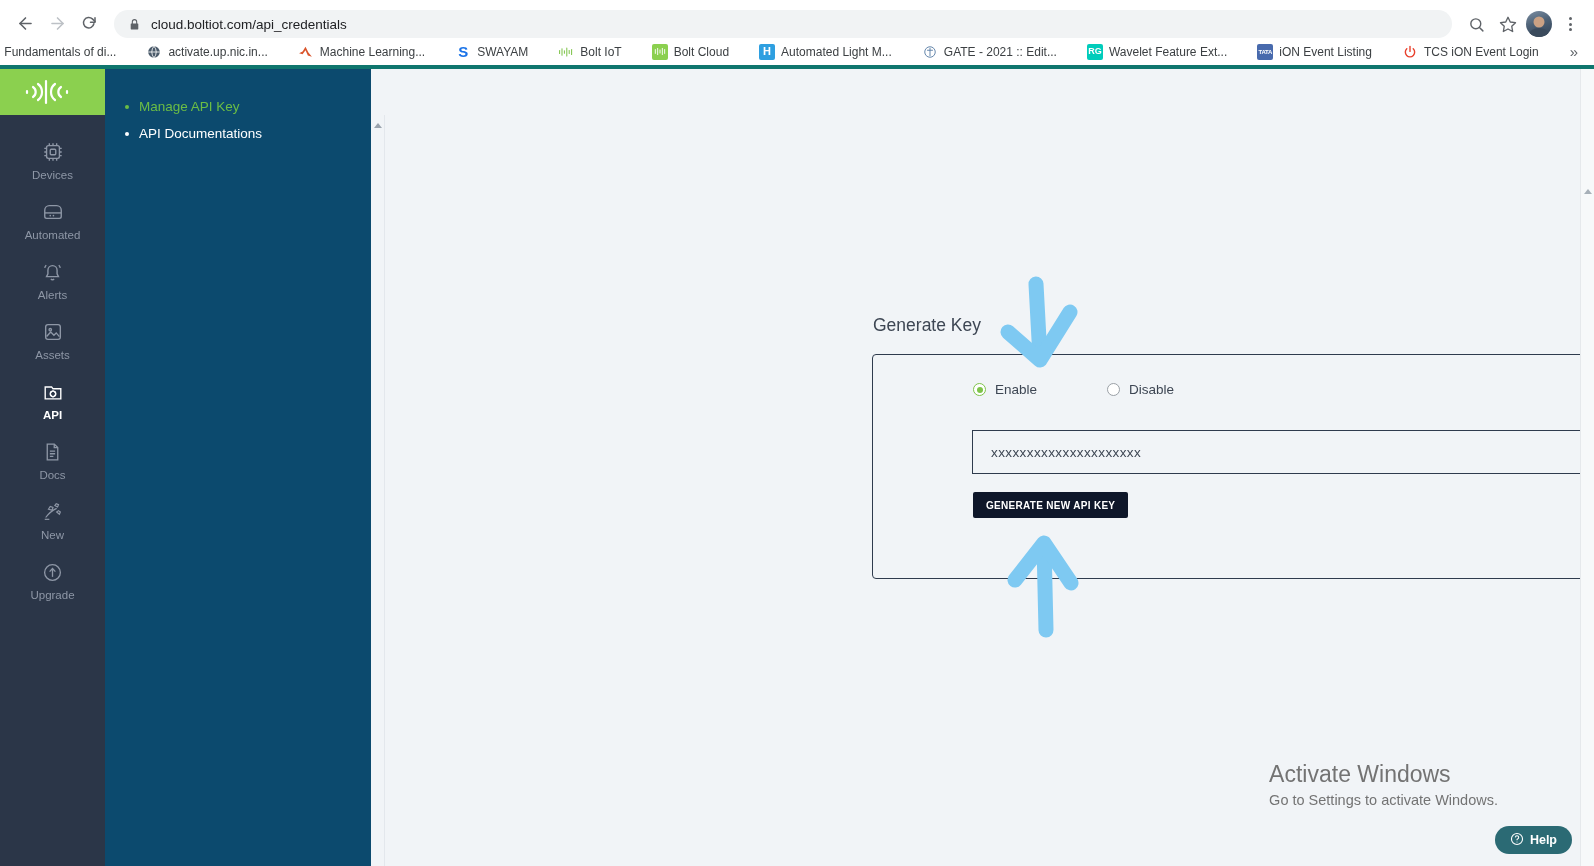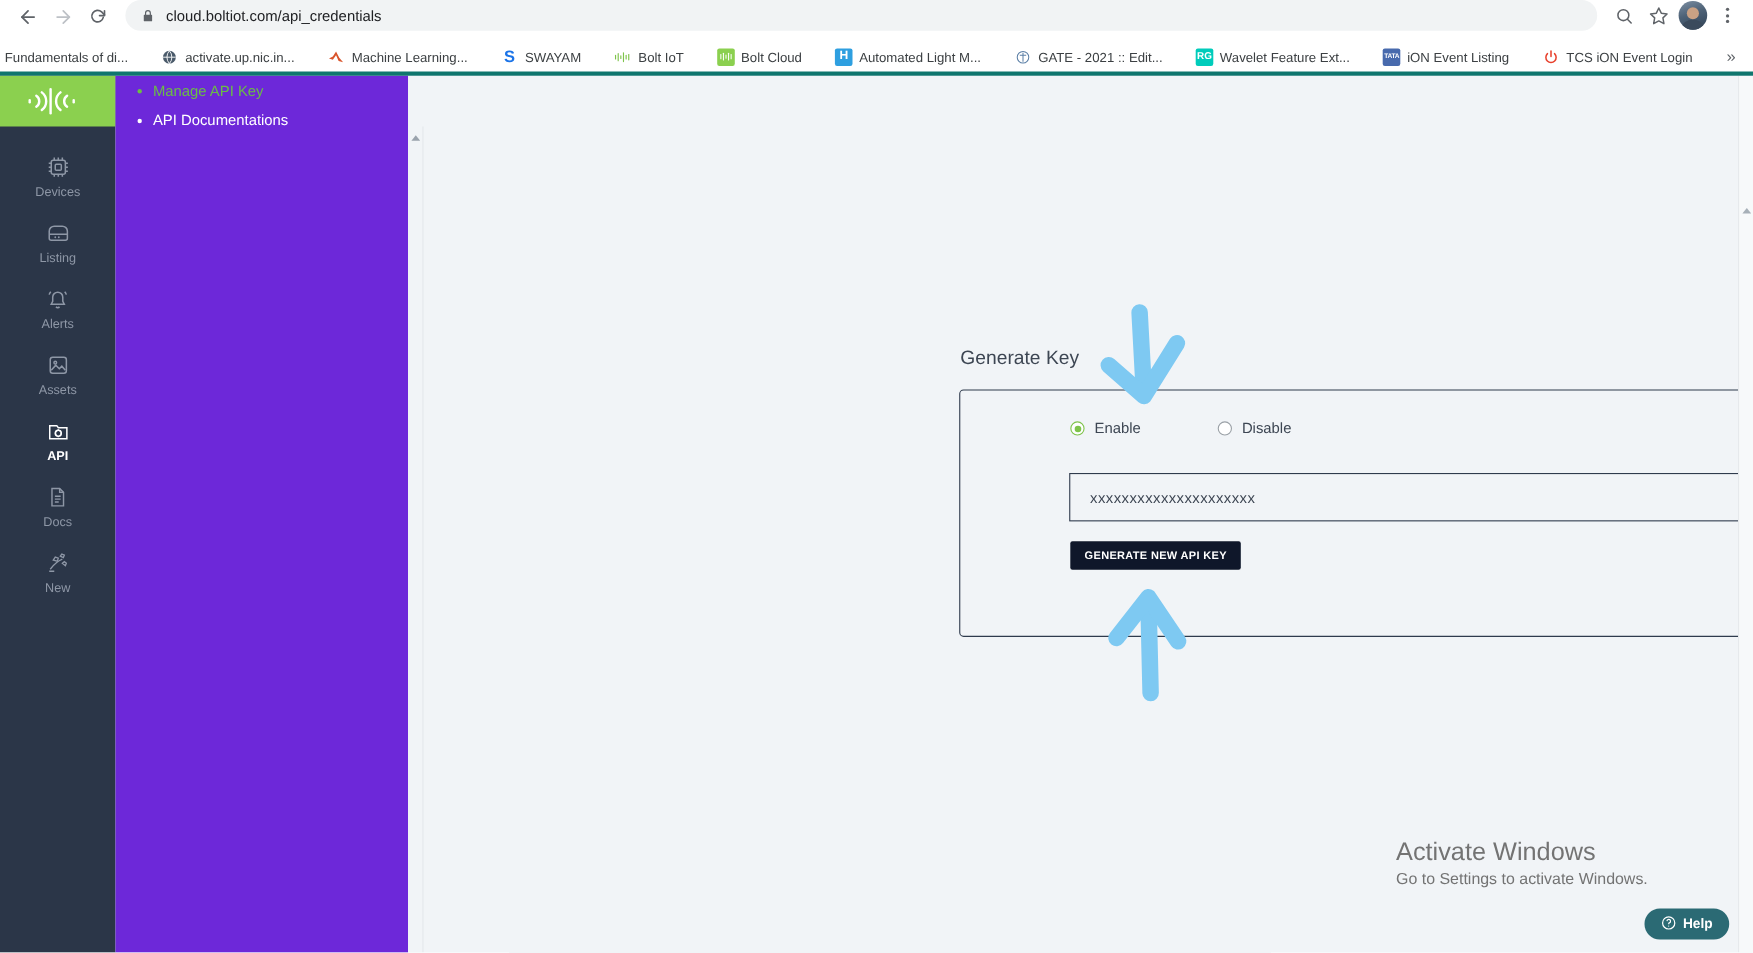--- a/index.html
+++ b/index.html
@@ -6,21 +6,21 @@
   html, body {
     width: 1594px; height: 866px;
     overflow: hidden;
     font-family: "Liberation Sans", sans-serif;
     background: #ffffff;
   }
 
   
   .browser-chrome {
     height: 38px; background: #ffffff;
-    display: flex; align-items: flex-start;
+    display: flex; align-items: flex-end;
     padding: 0 10px; gap: 2px;
     position: relative;
   }
   .nav-btn {
     width: 30px; height: 30px;
     display: flex; align-items: center; justify-content: center;
     border-radius: 50%; color: #5f6368;
     flex: 0 0 auto;
   }
   .nav-btn.disabled { color: #bdc1c6; }
@@ -117,22 +117,22 @@
     display: flex; flex-direction: column; align-items: center;
     gap: 4px; padding: 10px 0 8px;
     color: #8e97a6; font-size: 11.5px;
   }
   .rail-item.active { color: #ffffff; font-weight: bold; }
   .rail-item .ico { height: 26px; display: flex; align-items: center; }
 
   
   .subnav {
     width: 266px; flex: 0 0 266px;
-    background: #6d28d9;
-    padding-top: 0;
+    background: #0c4a6e;
+    padding-top: 24px;
     position: relative;
   }
   .subnav ul { list-style: none; }
   .subnav li {
     display: flex; align-items: center; gap: 10px;
     padding: 6px 0 6px 20px;
     font-size: 13.5px; color: #ffffff;
   }
   .subnav li .dot {
     width: 4px; height: 4px; border-radius: 50%;
@@ -448,21 +448,21 @@
 
       <div class="rail-item">
         <span class="ico">
           <svg width="24" height="22" viewBox="0 0 24 24" fill="none" stroke="currentColor" stroke-width="1.5">
               <path d="M3 10a5 5 0 0 1 5-5h8a5 5 0 0 1 5 5v7a2 2 0 0 1-2 2H5a2 2 0 0 1-2-2z"></path>
               <line x1="3" y1="13" x2="21" y2="13"></line>
               <circle cx="9" cy="16" r="0.9" fill="currentColor" stroke="none"></circle>
               <circle cx="12.5" cy="16" r="0.9" fill="currentColor" stroke="none"></circle>
             </svg>
         </span>
-        <span>Listing</span>
+        <span>Automated</span>
       </div>
 
       <div class="rail-item">
         <span class="ico">
           <svg width="23" height="22" viewBox="0 0 24 24" fill="none" stroke="currentColor" stroke-width="1.5">
               <path d="M7 10a5 5 0 0 1 10 0v4l1.5 3h-13L7 14z"></path>
               <path d="M10.3 19.5a2 2 0 0 0 3.4 0"></path>
               <path d="M3.5 7.5a7 7 0 0 1 1.6-3M20.5 7.5a7 7 0 0 0-1.6-3"></path>
             </svg>
         </span>
@@ -508,20 +508,30 @@
               <path d="M4 18c3-4 7-8 12-10"></path>
               <path d="M7 9l2-3 3 1-1 3z"></path>
               <path d="M14 5l1.5-2 2.5 1-1 2.5z"></path>
               <path d="M16 12l2-1.5 2 1.5-1 2.5z"></path>
               <path d="M3 20h5"></path>
             </svg>
         </span>
         <span>New</span>
       </div>
 
+      <div class="rail-item">
+        <span class="ico">
+          <svg width="21" height="21" viewBox="0 0 24 24" fill="none" stroke="currentColor" stroke-width="1.5">
+              <circle cx="12" cy="12" r="9"></circle>
+              <path d="M12 17V8"></path>
+              <path d="M8.7 11L12 7.5 15.3 11"></path>
+            </svg>
+        </span>
+        <span>Upgrade</span>
+      </div>
 
     </div>
   </div>
 
   <div class="subnav">
     <ul>
       <li class="active">
         <span class="dot"></span>
         <span>Manage API Key</span>
       </li>

